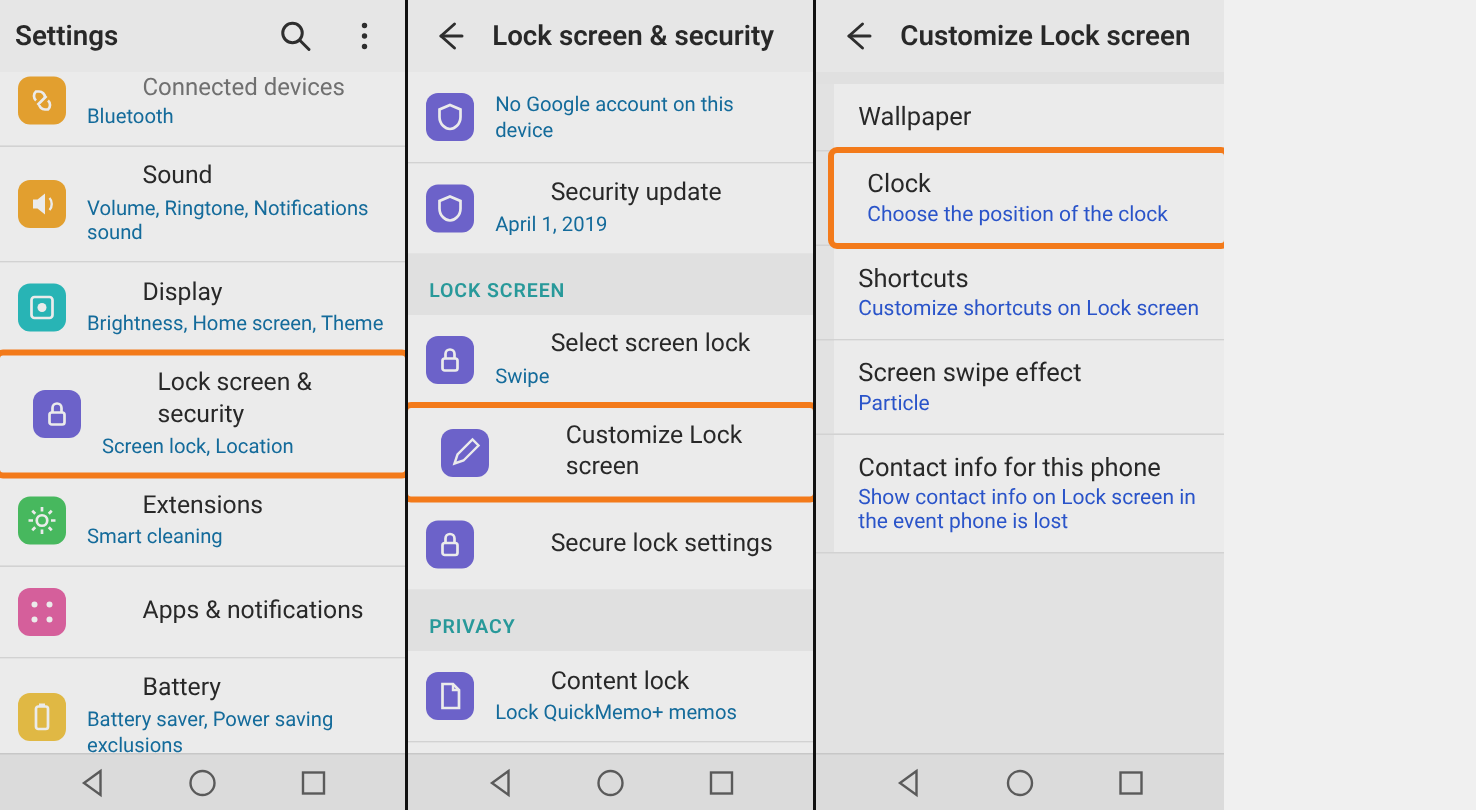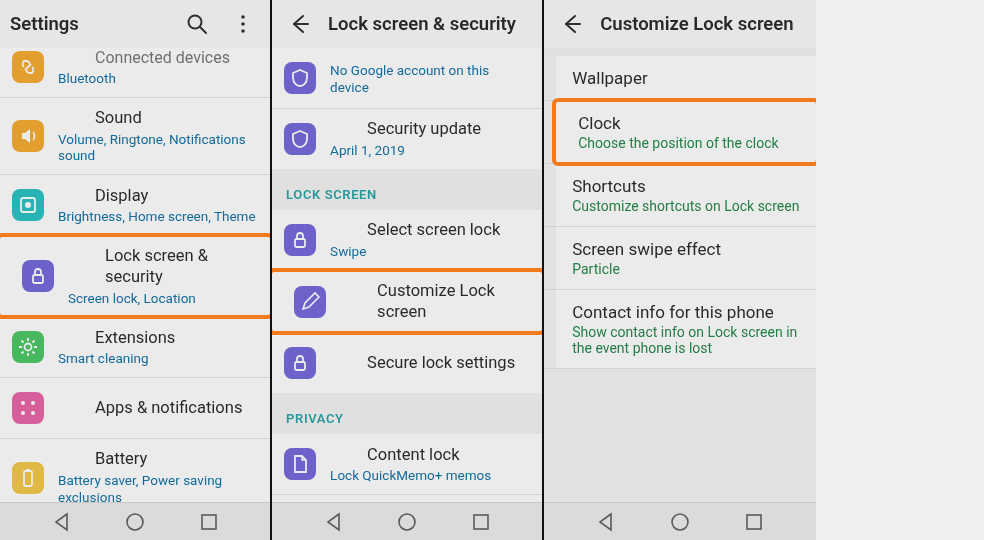--- a/index.html
+++ b/index.html
@@ -20,21 +20,21 @@
   .row.partial-top { padding-top: 0; min-height: 40px; }
   .partial-top .ttl { font-size: 16px; color: #6f6f6f; }
   .section-label { padding: 18px 2px 8px 14px; font-size: 13px; letter-spacing: 0.6px; font-weight: 600; color: #1a9fa0; background: #f2f2f2; }
   .sep { height: 1px; background: #e2e2e2; }
   .gap-bg { background: #f2f2f2; height: 8px; }
   .highlight { position: relative; }
   .highlight::before { content: ""; position: absolute; inset: -3px -4px; border: 4px solid #f37a1a; border-radius: 6px; pointer-events: none; z-index: 5; }
   .highlight.white { background: #fff !important; padding-left: 22px; }
   .row-plain { background: #fff; padding: 12px 16px; display: flex; flex-direction: column; gap: 2px; margin-left: 12px; }
   .row-plain .ttl { font-size: 17px; color: #1a1a1a; }
-  .row-plain .sub { font-size: 14px; color: #15803d; }
+  .row-plain .sub { font-size: 14px; color: #1d4ed8; }
   .navbar { height: 38px; background: #ededed; display: flex; align-items: center; justify-content: space-evenly; border-top: 1px solid #d5d5d5; }
   .navbar .nav-ic { width: 24px; height: 24px; display: flex; align-items: center; justify-content: center; color: #555; }
   
   .bg-orange { background: #f5a623; }
   .bg-purple { background: #6a5fd8; }
   .bg-teal   { background: #1bbfc0; }
   .bg-green  { background: #3fc45a; }
   .bg-pink   { background: #e65ba1; }
   .bg-yellow { background: #f3c43b; }
   svg { display: block; }

